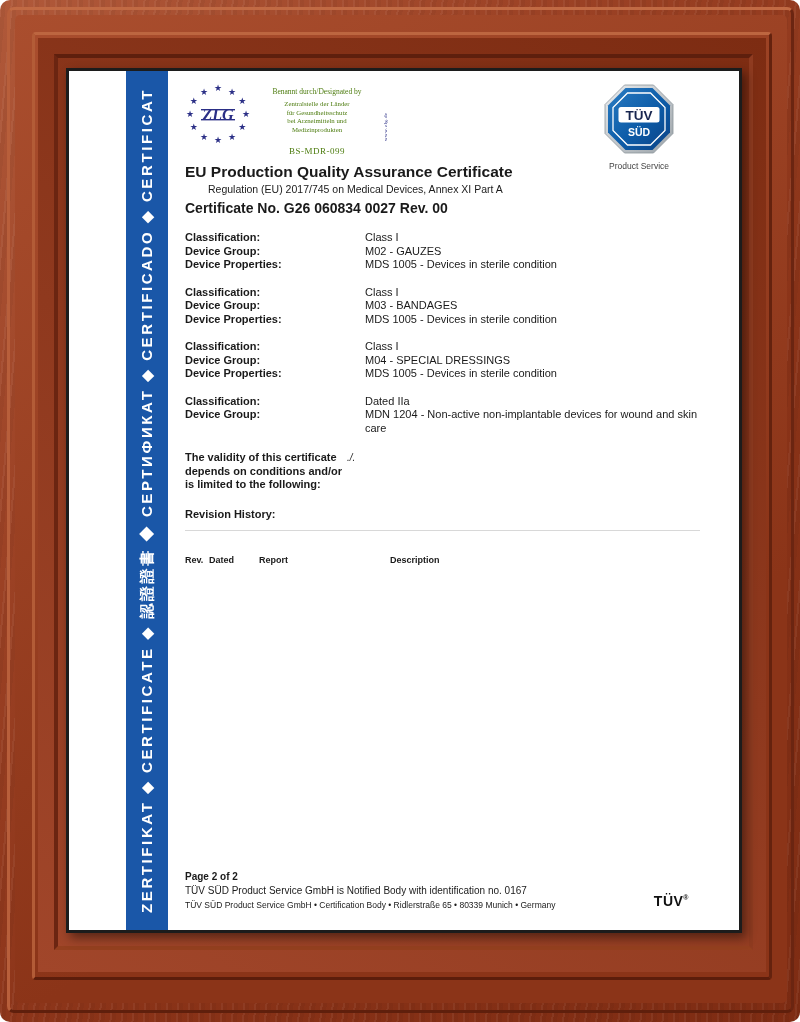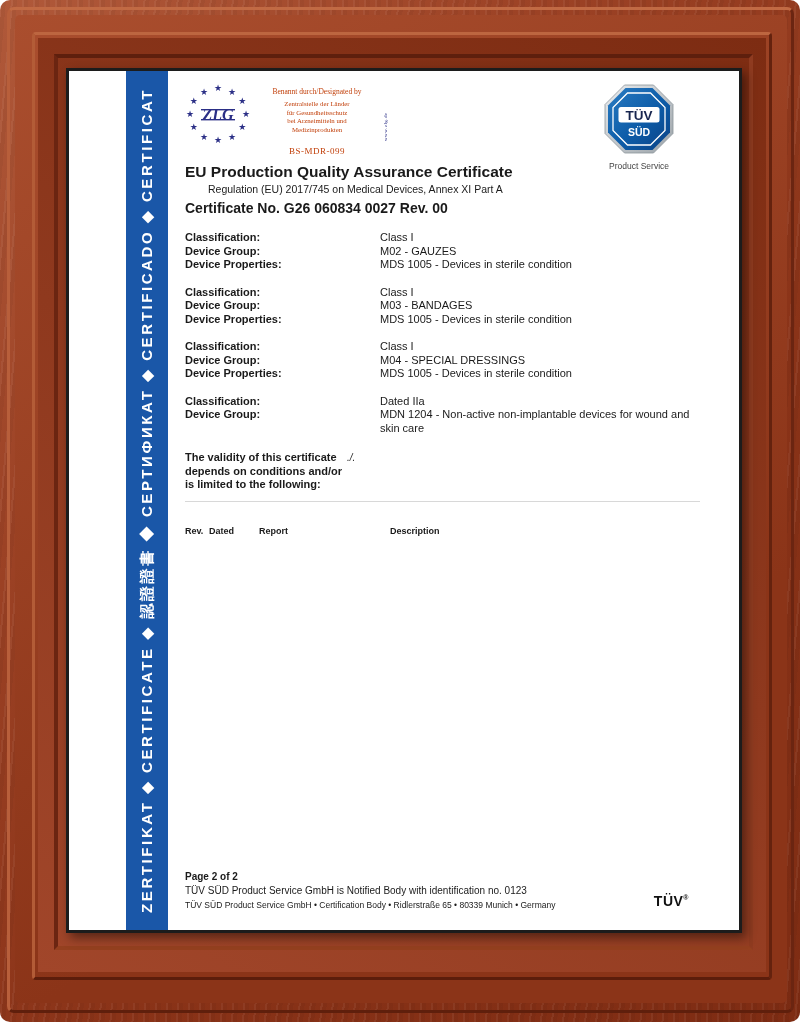--- a/index.html
+++ b/index.html
@@ -33,37 +33,37 @@
   .sidebar { position:absolute; left:57px; top:0; width:42px; height:859px; background:#1a57a8; }
   .sidebar-text { position:absolute; top:859px; left:0; width:859px; height:42px;
                   transform:rotate(-90deg); transform-origin:0 0;
                   display:flex; align-items:center; justify-content:center;
                   color:#ffffff; font-weight:bold; font-size:15px; letter-spacing:2.6px;
                   white-space:nowrap; }
 
   
   .zlg-wrap { position:absolute; left:116px; top:12px; display:flex; align-items:flex-start; gap:7px; }
   .zlg-textcol { width:118px; text-align:center; font-family:"Liberation Serif", serif;
-                 color:#c2410c; padding-top:4px; }
+                 color:#4d7c0f; padding-top:4px; }
   .zlg-designated { font-size:7.5px; margin-bottom:4px; }
   .zlg-line { font-size:6.8px; line-height:8.6px; }
   .zlg-code { font-size:9px; margin-top:12px; letter-spacing:0.5px; }
   .zlg-site { font-size:5px; color:#2b2f86; writing-mode:vertical-rl; transform:rotate(180deg);
               height:52px; margin-top:6px; letter-spacing:0.5px; font-family:"Liberation Serif", serif; }
   .tuv-wrap { position:absolute; left:530px; top:13px; width:80px; text-align:center; }
   .tuv-caption { font-size:8.5px; color:#444; margin-top:3px; }
 
   
   .content { position:absolute; left:116px; top:92px; width:520px; }
   .title { font-size:15.5px; font-weight:bold; line-height:18px; }
   .subtitle { font-size:10.5px; line-height:13px; margin-top:2px;padding-left:23px; }
   .certno { font-size:14px; font-weight:bold; line-height:17px; margin-top:4px; }
 
   .class-block { margin-top:14px; font-size:11px; line-height:13.5px; }
-  .class-row { display:flex;gap:15px; }
+  .class-row { display:flex; }
   .class-label { width:180px; font-weight:bold; flex:0 0 auto; }
   .class-value { width:340px; }
 
   .validity { display:flex; margin-top:16px; font-size:11px; line-height:13.5px; }
   .validity-label { width:158px; font-weight:bold; flex:0 0 auto; }
   .validity-value { font-size:10px; font-style:italic; padding-left:4px; }
 
   .rev-heading { margin-top:16px; font-size:11px; font-weight:bold; line-height:13.5px; }
   .rule { margin-top:9px; height:1px; background:#d8d8d8; width:515px; }
 
@@ -217,32 +217,33 @@
             <div class="class-label">Device Group:</div>
             <div class="class-value">MDN 1204 - Non-active non-implantable devices for wound and skin care</div>
           </div>
       </div>
 
       <div class="validity">
         <div class="validity-label">The validity of this certificate depends on conditions and/or is limited to the following:</div>
         <div class="validity-value">./.</div>
       </div>
 
+      <div class="rev-heading">Revision History:</div>
       <div class="rule"></div>
       <div class="rev-table">
         <div class="rev-tr rev-head">
           <div class="rev-c0">Rev.</div>
           <div class="rev-c1">Dated</div>
           <div class="rev-c2">Report</div>
           <div class="rev-c3">Description</div>
         </div>
       </div>
     </div>
 
     <div class="footer">
       <div class="footer-page">Page 2 of 2</div>
-      <div class="footer-line1">TÜV SÜD Product Service GmbH is Notified Body with identification no. 0123</div>
+      <div class="footer-line1">TÜV SÜD Product Service GmbH is Notified Body with identification no. 0167</div>
       <div class="footer-line2">TÜV SÜD Product Service GmbH • Certification Body • Ridlerstraße 65 • 80339 Munich • Germany</div>
     </div>
     <div class="tuv-mark"><span>TÜV</span><sup>®</sup></div>
 
   </div>
 </div>
 
 </body></html>

